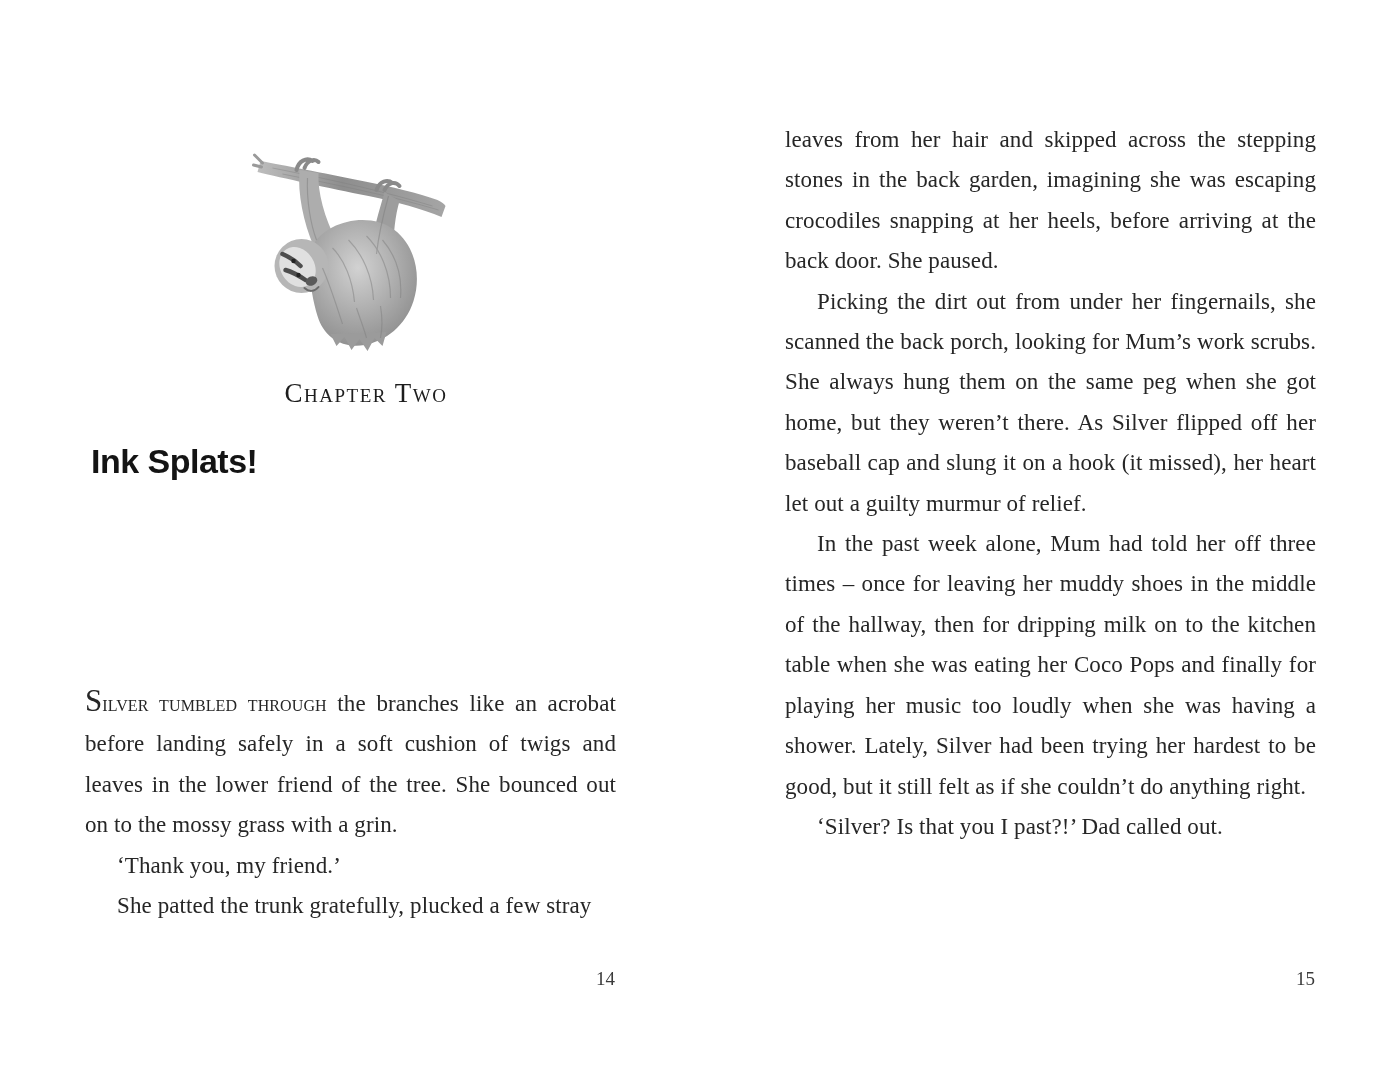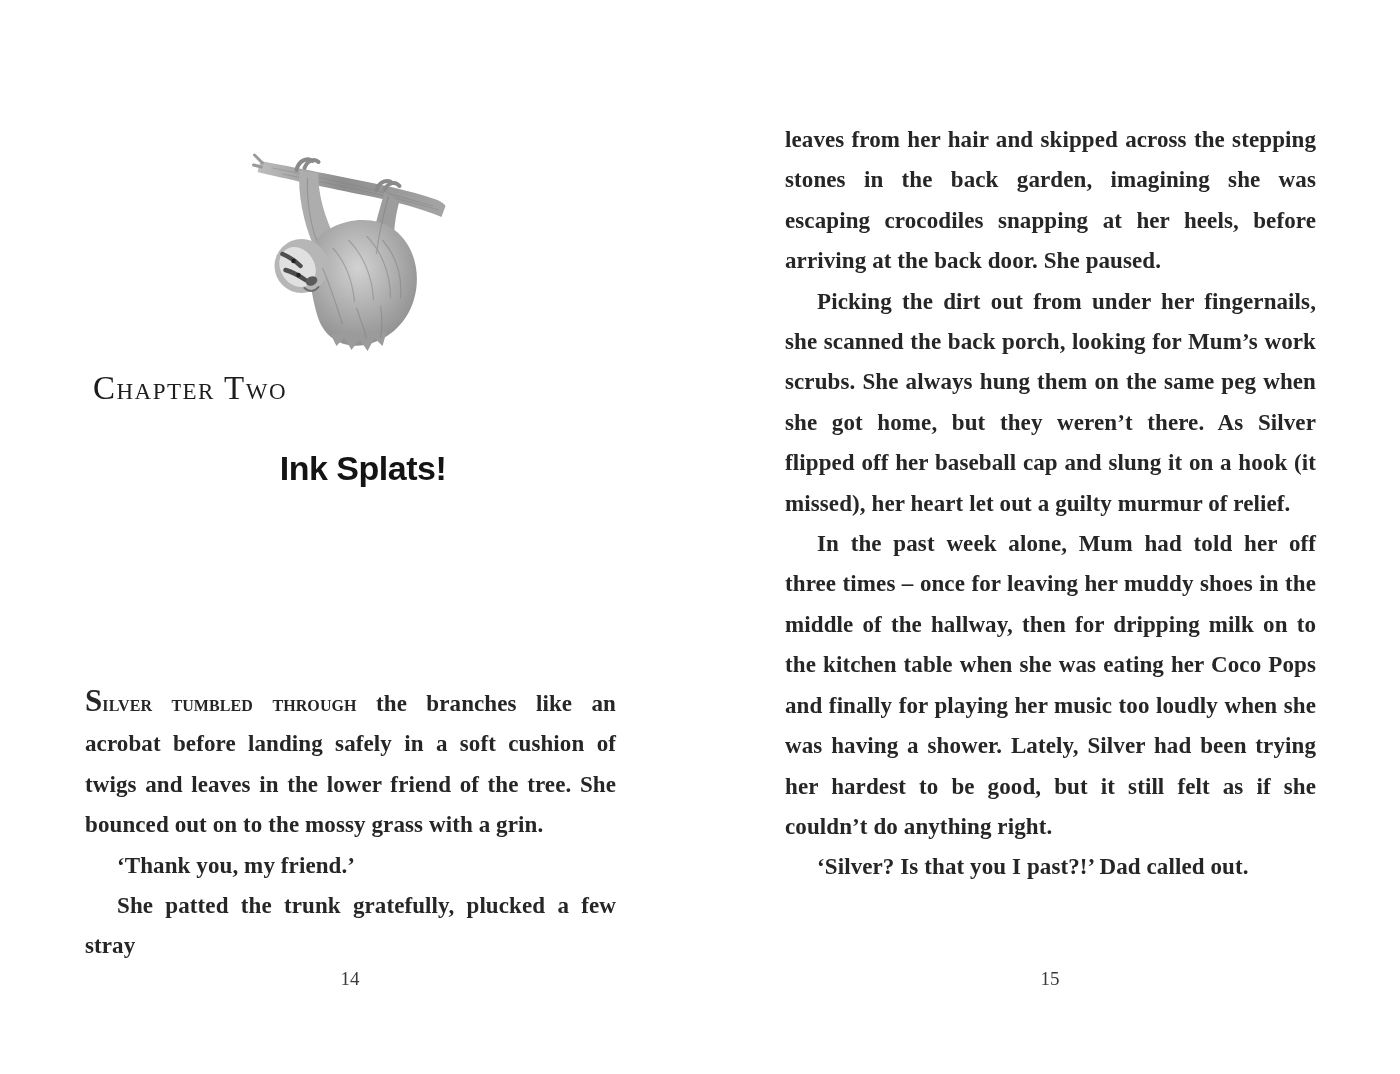--- a/index.html
+++ b/index.html
@@ -32,69 +32,69 @@
     width: 205px;
     height: 205px;
     margin: 0;
   }
 
   .chapter-label {
     position: absolute;
     left: 85px;
     top: 362px;
     width: 530px;
-    margin: 8px;
-    text-align: left;
+    margin: 16px;
+    text-align: center;
     font-weight: 400;
     font-variant: small-caps;
-    font-size: 33px;
+    font-size: 27px;
     letter-spacing: 1.5px;
     color: #1d1d1d;
   }
   .chapter-title {
     position: absolute;
     left: 85px;
     top: 436px;
     width: 530px;
-    margin: 13px;
-    text-align: center;
+    margin: 6px;
+    text-align: left;
     font-family: "Liberation Sans", sans-serif;
     font-weight: 700;
     font-size: 34px;
     letter-spacing: -0.5px;
     color: #141414;
   }
 
   .body-text {
     position: absolute;
     left: 85px;
     width: 531px;
     font-size: 23px;
     line-height: 40.4px;
     text-align: justify;
     letter-spacing: 0.1px;
   }
   .page.left  .body-text { top: 684px; }
   .page.right .body-text { top: 120px; }
 
-  .body-text p { margin: 0; padding: 0; font-weight: bold; }
+  .body-text p { margin: 0; padding: 0; }
   .body-text p.indent { text-indent: 32px; }
 
   .lead-smallcaps { font-variant: small-caps; }
   p.opening::first-letter {
     font-size: 31px;
     line-height: 1;
   }
 
   .folio {
     position: absolute;
     left: 85px;
     top: 968px;
     width: 530px;
-    text-align: center;
+    text-align: right;
     font-size: 19px;
     color: #3a3a3a;
   }
 </style>
 </head>
 <body>
 
 <div class="spread">
 
   <section class="page left">

